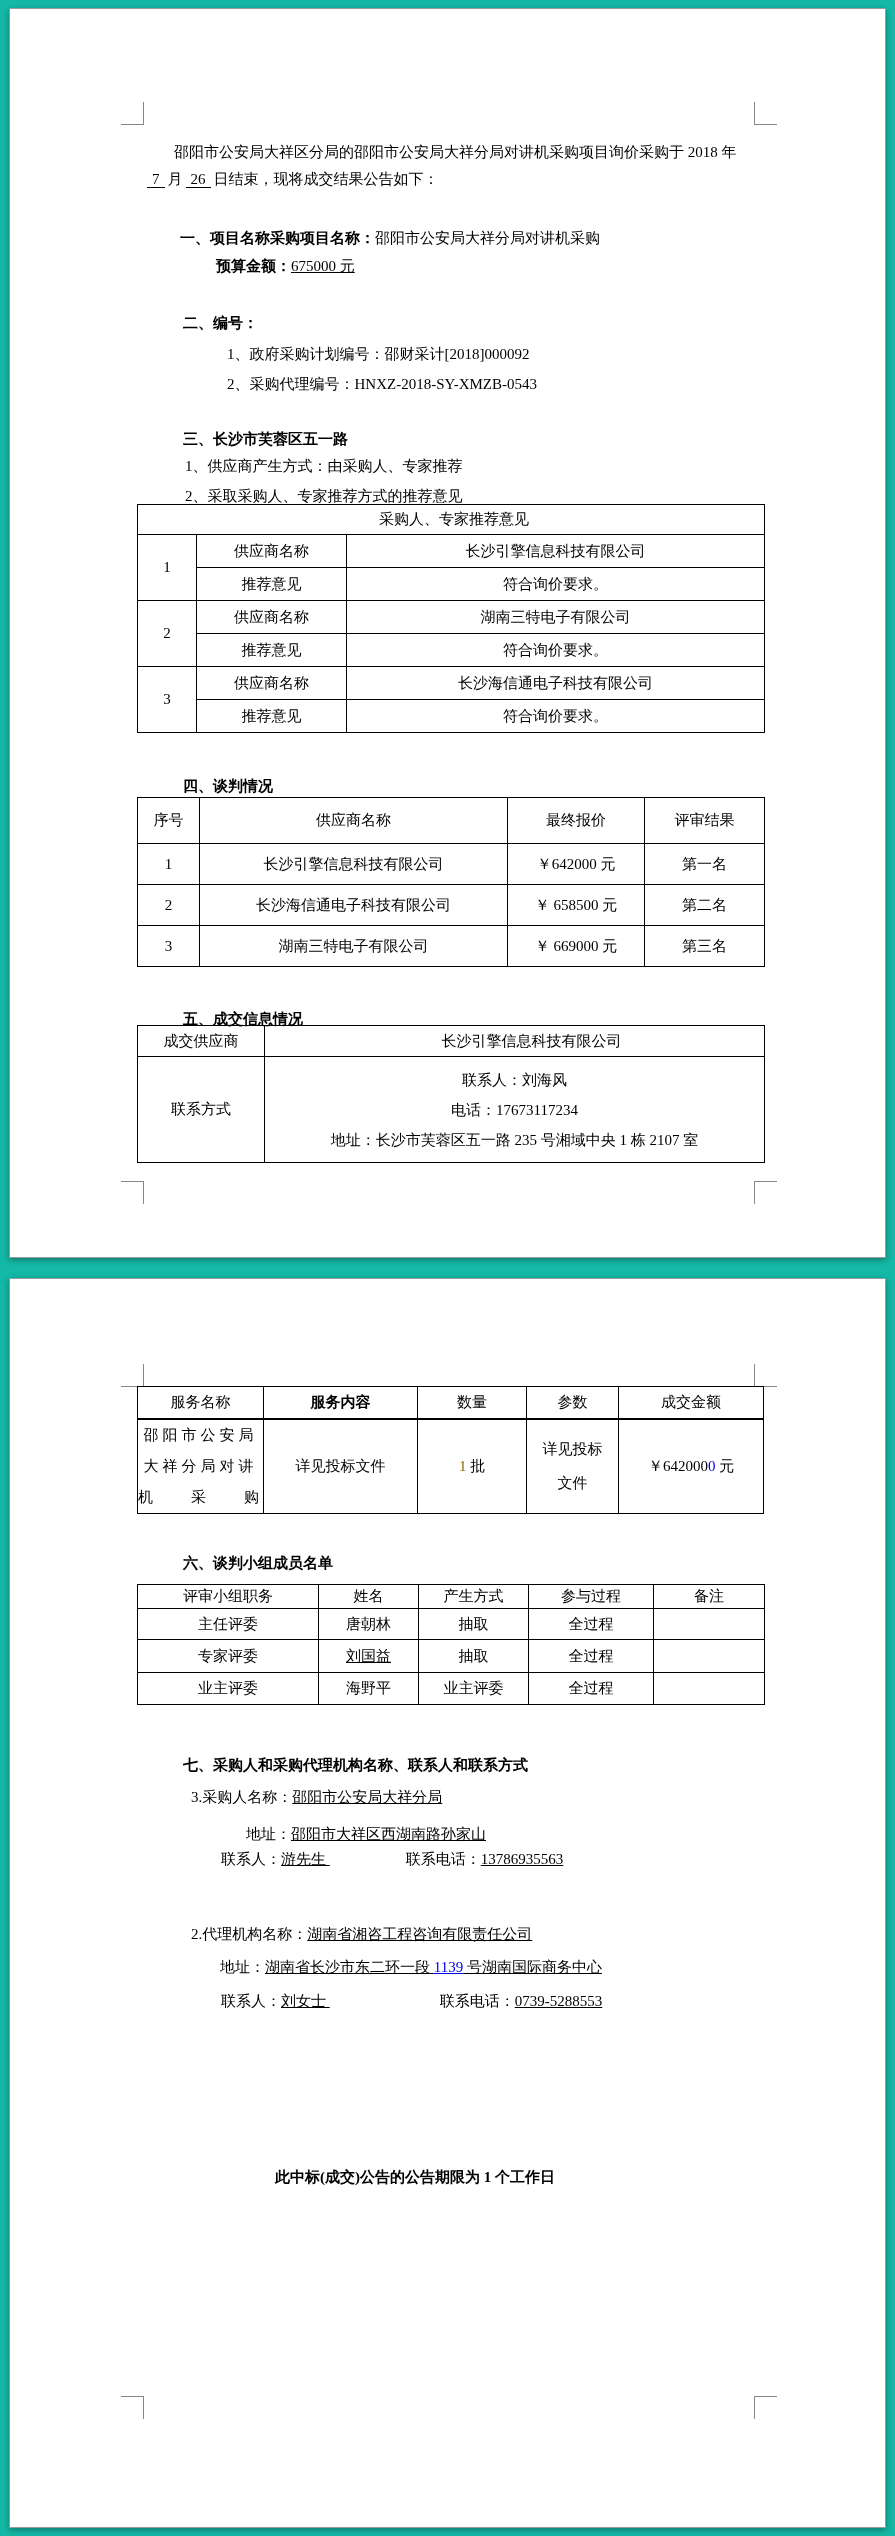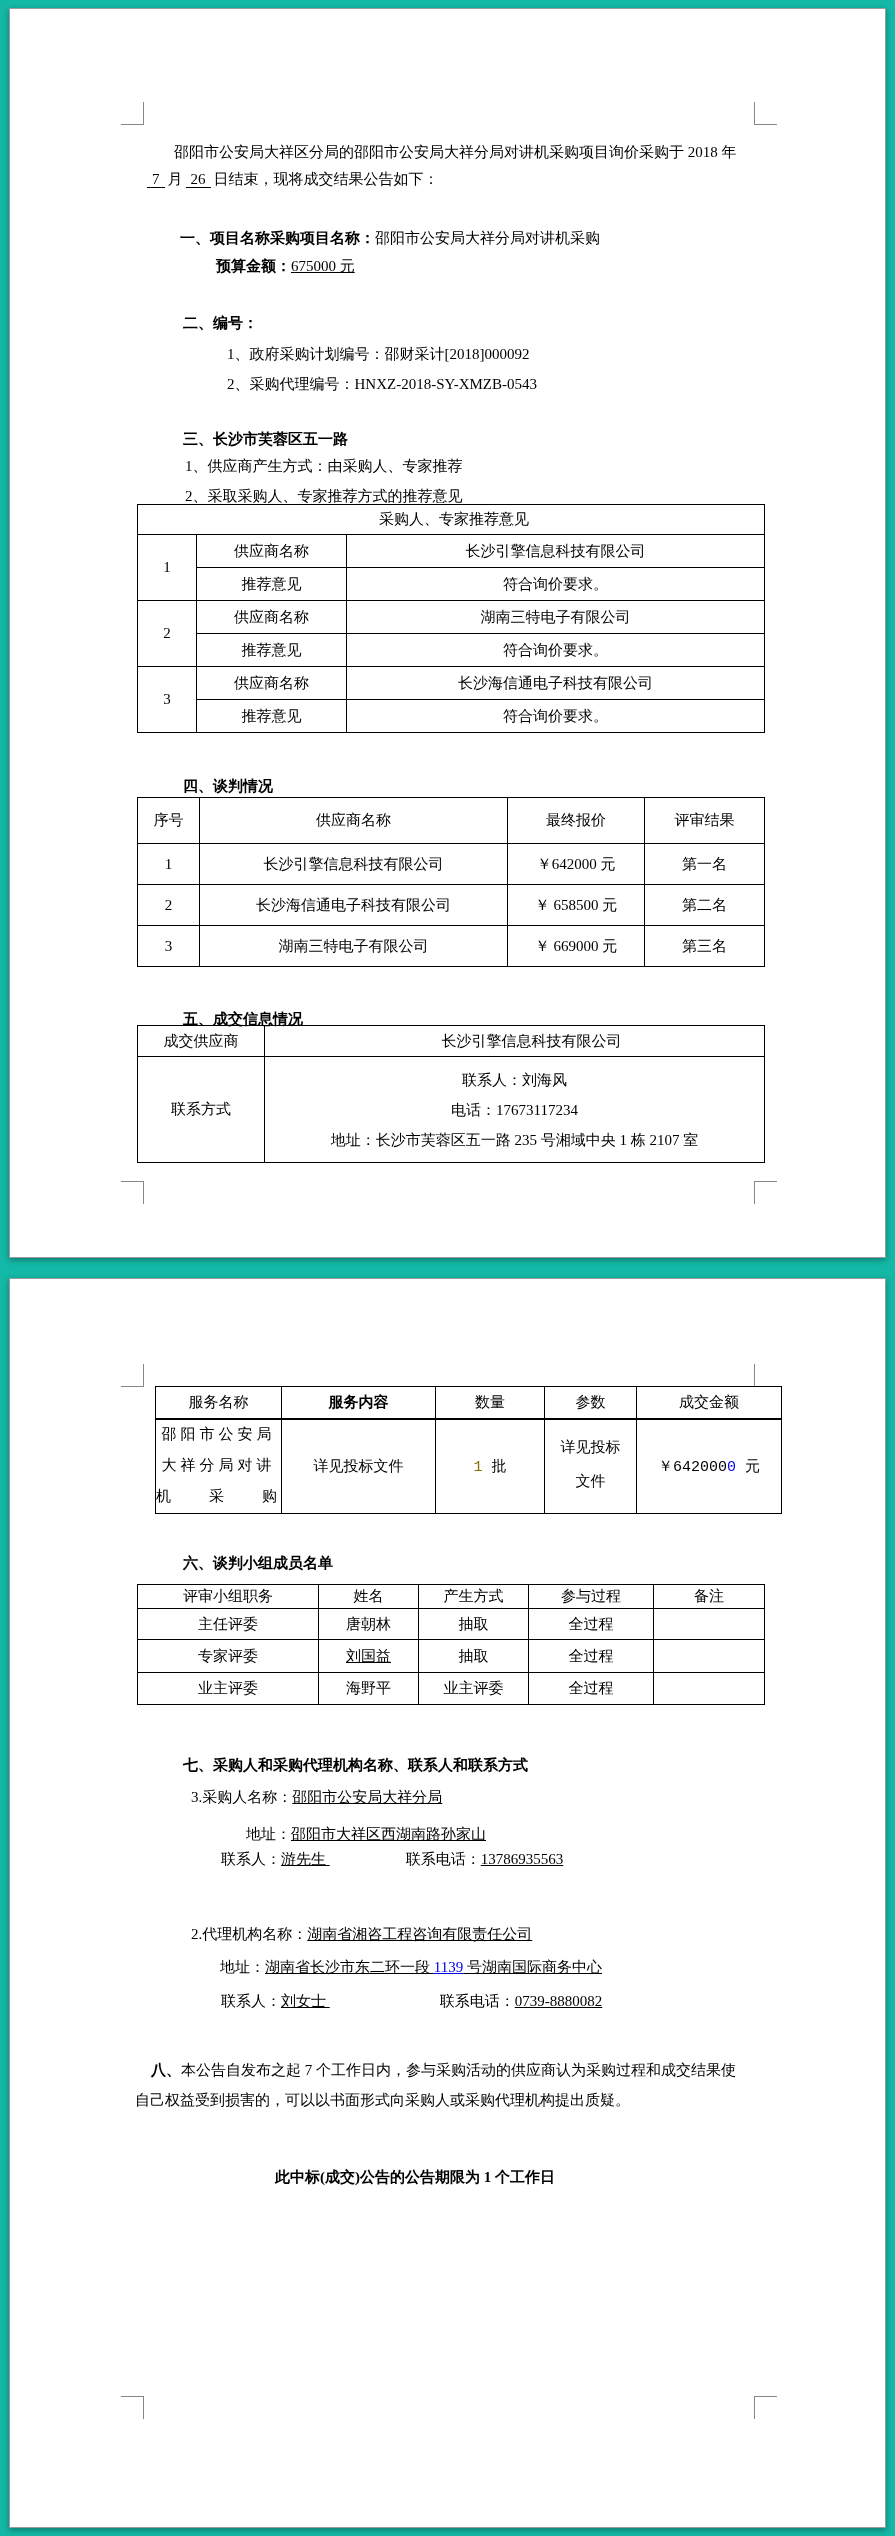--- a/index.html
+++ b/index.html
@@ -155,21 +155,21 @@
     </tbody>
       </table>
   </div>
 
   <div class="page" style="top:1278px;">
     <div class="mark tl" style="left:111px;top:85px;"></div>
     <div class="mark tr" style="left:744px;top:85px;"></div>
     <div class="mark bl" style="left:111px;top:1117px;"></div>
     <div class="mark br" style="left:744px;top:1117px;"></div>
 
-    <table class="doc" style="position:absolute;left:145px;top:107px;width:626px;font-family:Liberation Mono, monospace;">
+    <table class="doc" style="position:absolute;left:127px;top:107px;width:626px;">
       <colgroup>
           <col style="width:126px">
           <col style="width:154px">
           <col style="width:109px">
           <col style="width:92px">
           <col style="width:145px">
         </colgroup>
       <tbody>
           <tr style="height:32px;" class="thick-bottom">
         <td class="no-top">服务名称</td>
@@ -234,23 +234,19 @@
       </table>
 
     <div class="blk b" style="left:173px;top:476px;">七、采购人和采购代理机构名称、联系人和联系方式</div>
 
     <div class="blk" style="left:181px;top:508px;"><span>3.采购人名称：</span><span class="u">邵阳市公安局大祥分局</span></div>
     <div class="blk" style="left:236px;top:545px;"><span>地址：</span><span class="u">邵阳市大祥区西湖南路孙家山 </span></div>
     <div class="blk" style="left:211px;top:570px;"><span>联系人：</span><span class="u">游先生  </span><span style="display:inline-block;width:76px;"></span><span>联系电话：</span><span class="u">13786935563 </span></div>
 
     <div class="blk" style="left:181px;top:645px;"><span>2.代理机构名称：</span><span class="u">湖南省湘咨工程咨询有限责任公司</span></div>
     <div class="blk" style="left:210px;top:678px;text-align:center;"><span>地址：</span><span class="u">湖南省长沙市东二环一段 </span><span class="u c-blue">1139</span><span class="u"> 号湖南国际商务中心</span></div>
-    <div class="blk" style="left:211px;top:712px;"><span>联系人：</span><span class="u">刘女士  </span><span style="display:inline-block;width:110px;"></span><span>联系电话：</span><span class="u">0739-8880082</span></div>
-
-    <div class="blk" style="left:125px;top:776px;width:645px;">
-      <div class="line" style="line-height:30px;padding-left:16px;"><span class="b">八、</span><span>本公告自发布之起 7 个工作日内，参与采购活动的供应商认为采购过程和成交结果使</span></div>
-      <div class="line" style="line-height:30px;">自己权益受到损害的，可以以书面形式向采购人或采购代理机构提出质疑。</div>
-    </div>
+    <div class="blk" style="left:211px;top:712px;"><span>联系人：</span><span class="u">刘女士  </span><span style="display:inline-block;width:110px;"></span><span>联系电话：</span><span class="u">0739-5288553</span></div>
+
 
     <div class="blk b" style="left:265px;top:888px;">此中标(成交)公告的公告期限为 1 个工作日</div>
   </div>
 
 </div>
 
 </body></html>

